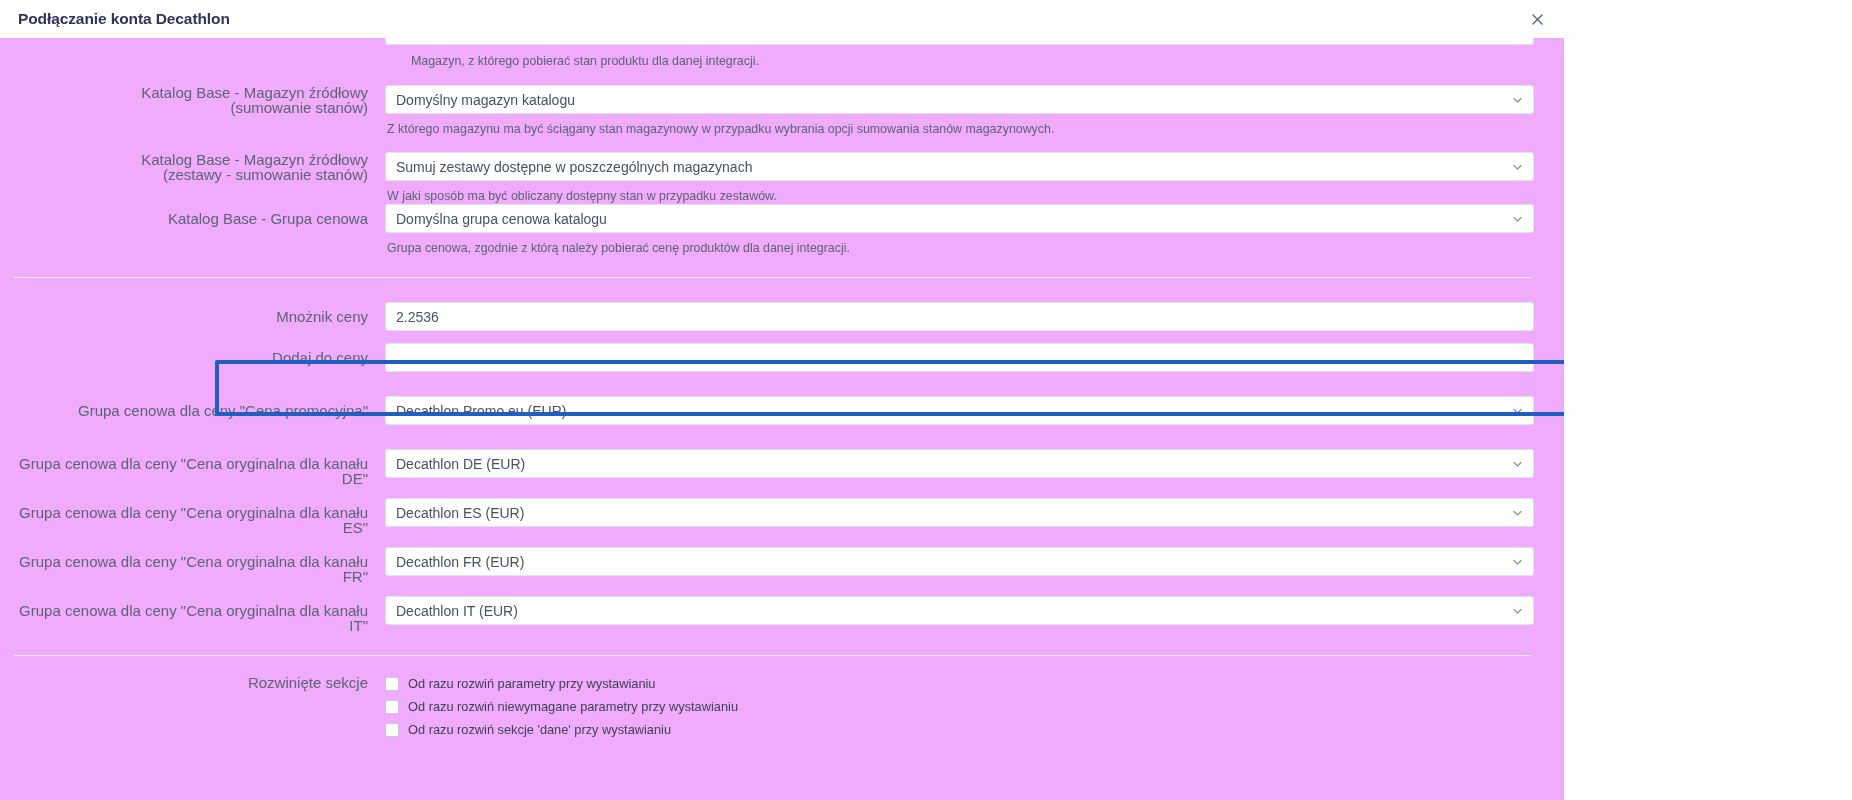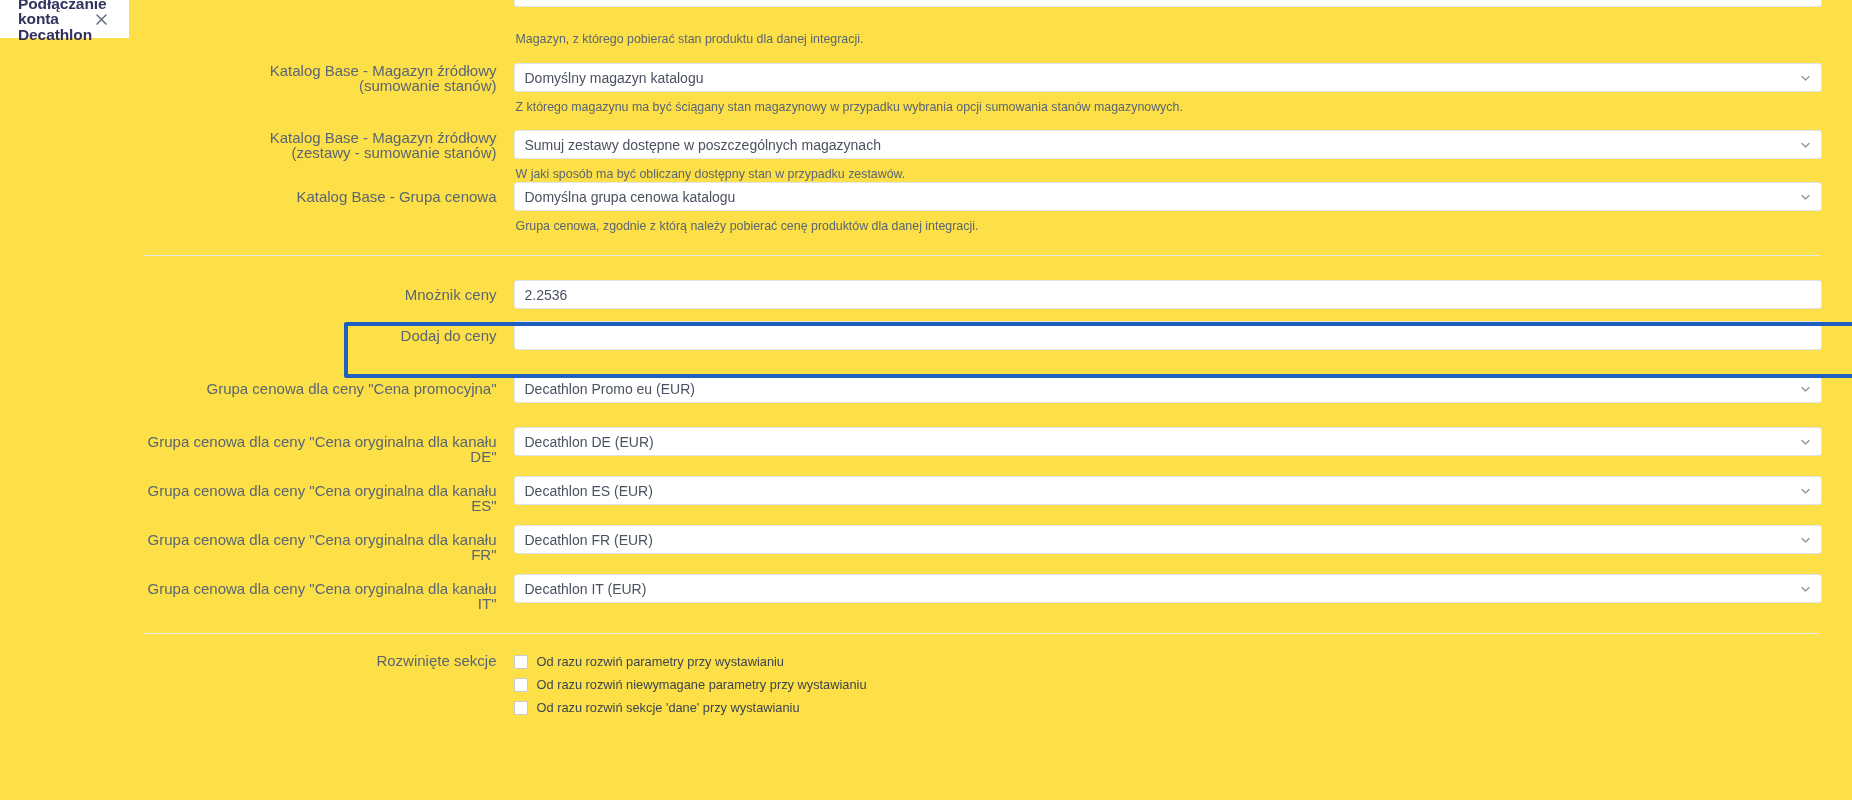--- a/index.html
+++ b/index.html
@@ -7,25 +7,25 @@
   html, body {
     width: 1852px;
     height: 800px;
     background: #ffffff;
     font-family: "Liberation Sans", sans-serif;
     overflow: hidden;
   }
 
   .modal {
     position: relative;
-    width: 1852px;
+    width: 1564px;
     height: 800px;
-    background: #fde047;
-    display: flex;
-    flex-direction: row;
+    background: #f0abfc;
+    display: flex;
+    flex-direction: column;
   }
 
   
   .modal-header {
     position: relative;
     height: 38px;
     flex: 0 0 38px;
     display: flex;
     align-items: center;
     padding: 0 22px 0 18px;
@@ -200,21 +200,21 @@
         <div class="form-row" style="position:absolute;top:-22px;left:0;width:100%;">
           <div class="row-label"></div>
           <div class="row-control">
             <div class="control-field">
               
             </div>
           </div>
         </div>
       </div>
 
-      <div class="form-row" style="margin-top:22px;">
+      <div class="form-row" style="margin-top:6px;padding-left:24px;">
         <div class="row-label"></div>
         <div class="row-control">
           <div class="help-text" style="margin-top:0;">Magazyn, z którego pobierać stan produktu dla danej integracji.</div>
         </div>
       </div>
 
       <div class="form-row" style="margin-top:16px;">
         <div class="row-label">
           <div>Katalog Base - Magazyn źródłowy</div>
           <div>(sumowanie stanów)</div>

